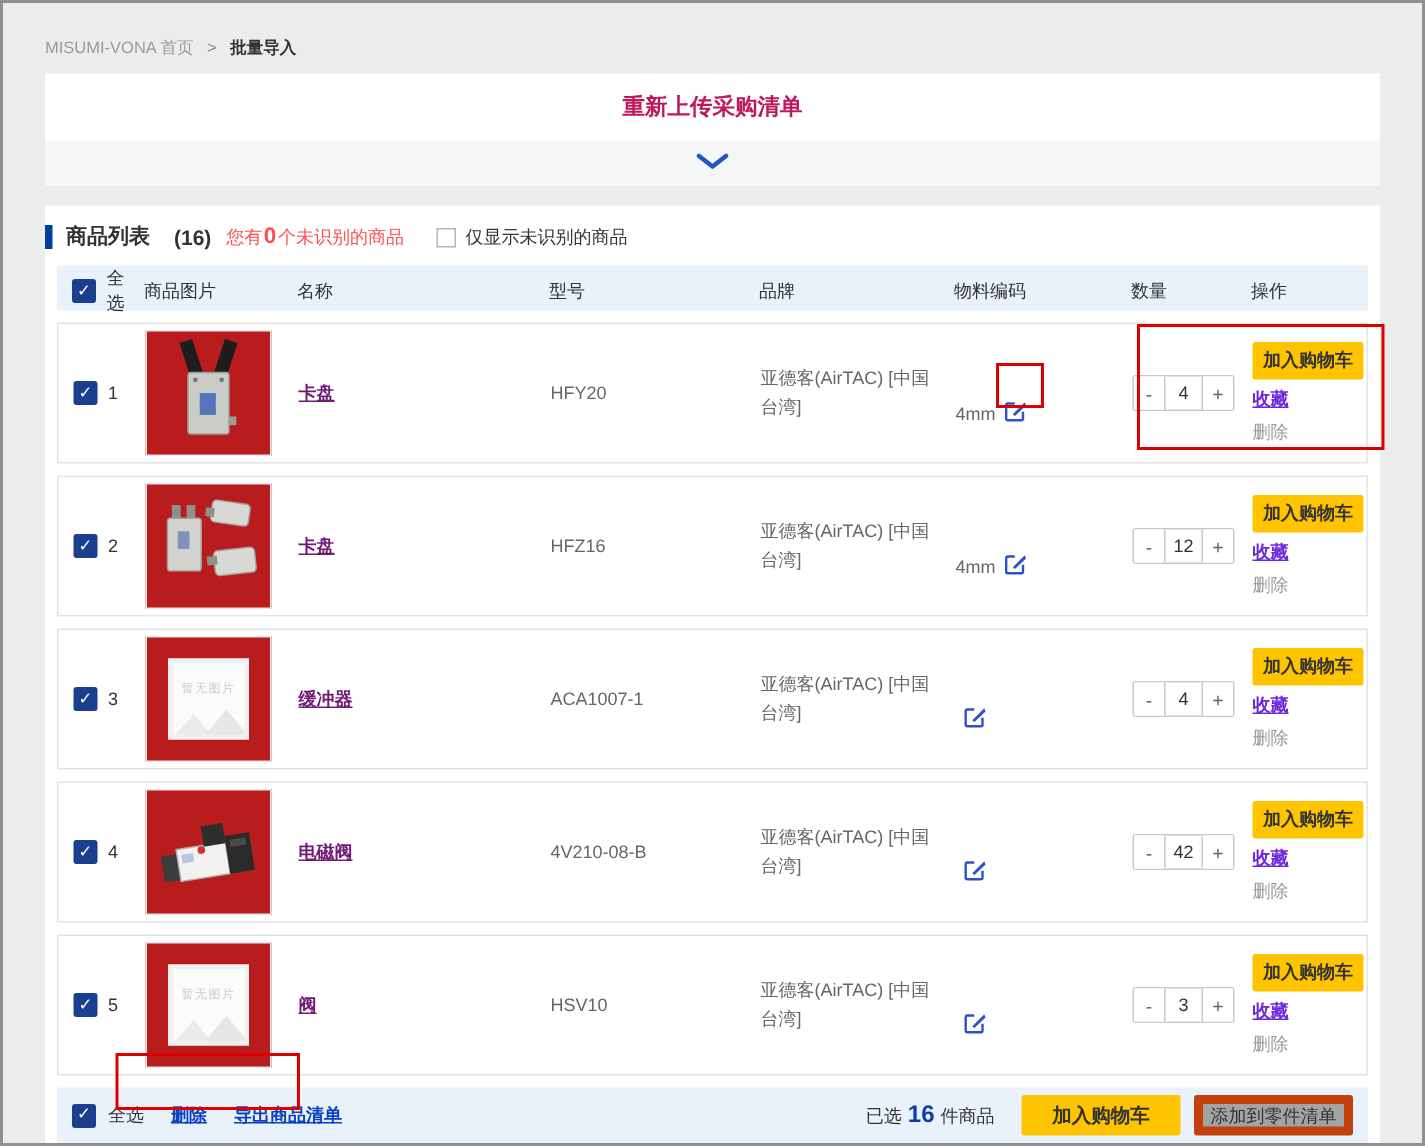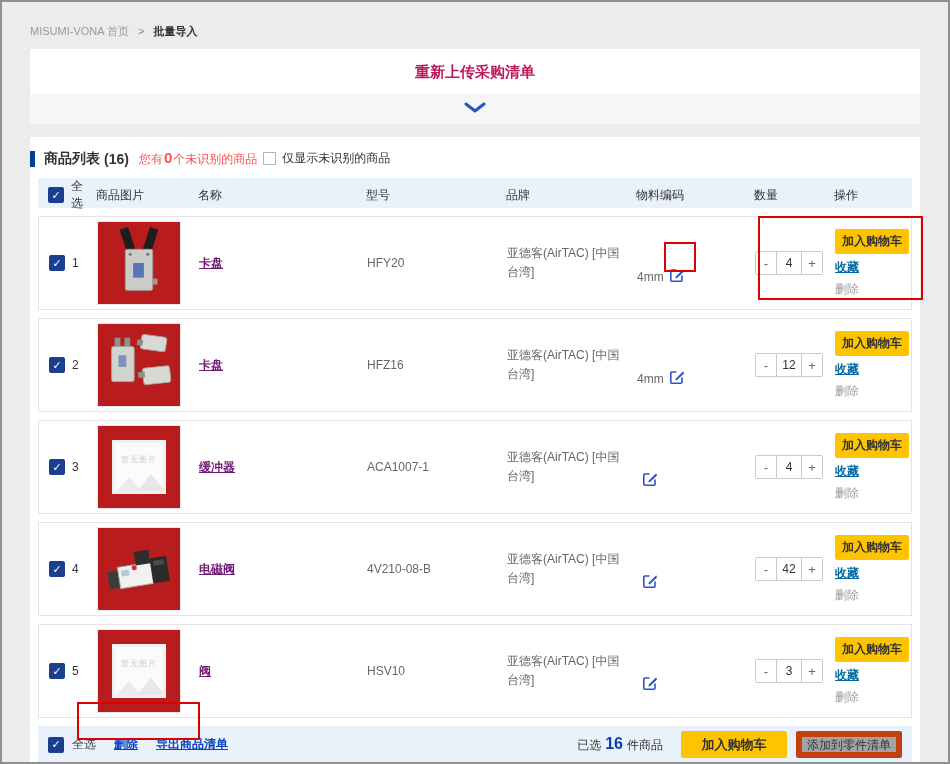--- a/index.html
+++ b/index.html
@@ -16,24 +16,24 @@
   .breadcrumb .cur { color:#333; font-weight:bold; }
   
   .upload-card { margin:10px 28px 0 28px; background:#fff; }
   .upload-title { height:45px; line-height:45px; text-align:center; font-size:15px; font-weight:bold; color:#be185d; }
   .collapse-bar { height:30px; background:#f5f6f7; display:flex; align-items:center; justify-content:center; cursor:pointer; }
   
   .list-card { margin:13px 28px 0 28px; background:#fff; padding:8px; }
   .list-header { display:flex; align-items:center; margin:4px 0 10px -8px; }
   .blue-bar { width:5px; height:16px; background:#004098; margin-right:9px; }
   .list-title { font-size:14px; font-weight:bold; color:#333;text-align:right; }
-  .list-count { font-size:14px; font-weight:bold; color:#333; margin-left:4px; }
+  .list-count { font-size:14px; font-weight:bold; color:#333; margin-left:16px; }
   .warning { color:#ff5050; font-size:12px; margin-left:10px; }
   .warn-num { font-size:15px; font-weight:bold; margin:0 1px; }
-  .filter { display:flex; align-items:center; margin-left:6px; gap:6px; color:#333; }
+  .filter { display:flex; align-items:center; margin-left:22px; gap:6px; color:#333; }
   .cb-empty { width:13px; height:13px; border:1px solid #b5b5b5; background:#fff; display:inline-block; cursor:pointer; }
   
   .grid { display:grid; grid-template-columns:56px 102px 168px 140px 130px 118px 80px 1fr; align-items:center; }
   .thead { height:30px; background:#e9f1fb; font-size:12px; color:#333; }
   .cell { padding-left:2px; }
   .cell.sel { display:flex; align-items:center; gap:7px; padding-left:10px; }
   .cb { width:16px; height:16px; background:#1a3f8f; border-radius:2px; color:#fff;
         display:flex; align-items:center; justify-content:center; font-size:11px; line-height:1; cursor:pointer; flex:0 0 auto; }
   .row { height:94px; border:1px solid #e4e4e4; margin-top:8px; background:#fff; }
   .rownum { color:#333; }
@@ -43,21 +43,21 @@
   .model, .brand { color:#666; }
   .brand { width:116px; line-height:1.55; }
   .code { display:flex; align-items:center; gap:5px; color:#666;margin-top:27px; }
   .edit-ic { cursor:pointer; flex:0 0 auto; }
   .stepper { display:flex; width:68px; height:24px; border:1px solid #c9c9c9; background:#fff; border-radius:2px; }
   .st-btn { width:20px; border:none; background:#fff; color:#666; font-size:13px; cursor:pointer; font-family:inherit; }
   .qv { flex:1; border-left:1px solid #c9c9c9; border-right:1px solid #c9c9c9; text-align:center; line-height:22px; font-size:12px; color:#333; }
   .ops { display:flex; flex-direction:column; align-items:flex-start; gap:5px; }
   .cart-btn { width:74px; height:25px; background:#ffc400; border:none; border-radius:2px;
               font-size:12px; color:#333; font-weight:bold; cursor:pointer; font-family:inherit; }
-  .fav { color:#0369a1; font-weight:bold; text-decoration:underline; font-size:12px; cursor:pointer; }
+  .fav { color:#6d28d9; font-weight:bold; text-decoration:underline; font-size:12px; cursor:pointer; }
   .del { color:#9a9a9a; font-size:12px; cursor:pointer; }
   
   .ph-frame { width:54px; height:54px; border:3px solid #f0f0f0; background:#fbfbfb; position:relative;
               overflow:hidden; display:flex; align-items:center; justify-content:center; }
   .ph-text { font-size:8px; color:#cccccc; margin-bottom:16px; letter-spacing:1px; }
   .m1 { position:absolute; bottom:-1px; left:1px; width:0; height:0;
         border-left:13px solid transparent; border-right:13px solid transparent; border-bottom:15px solid #ebebeb; }
   .m2 { position:absolute; bottom:-1px; left:21px; width:0; height:0;
         border-left:15px solid transparent; border-right:15px solid transparent; border-bottom:18px solid #e7e7e7; }
   

